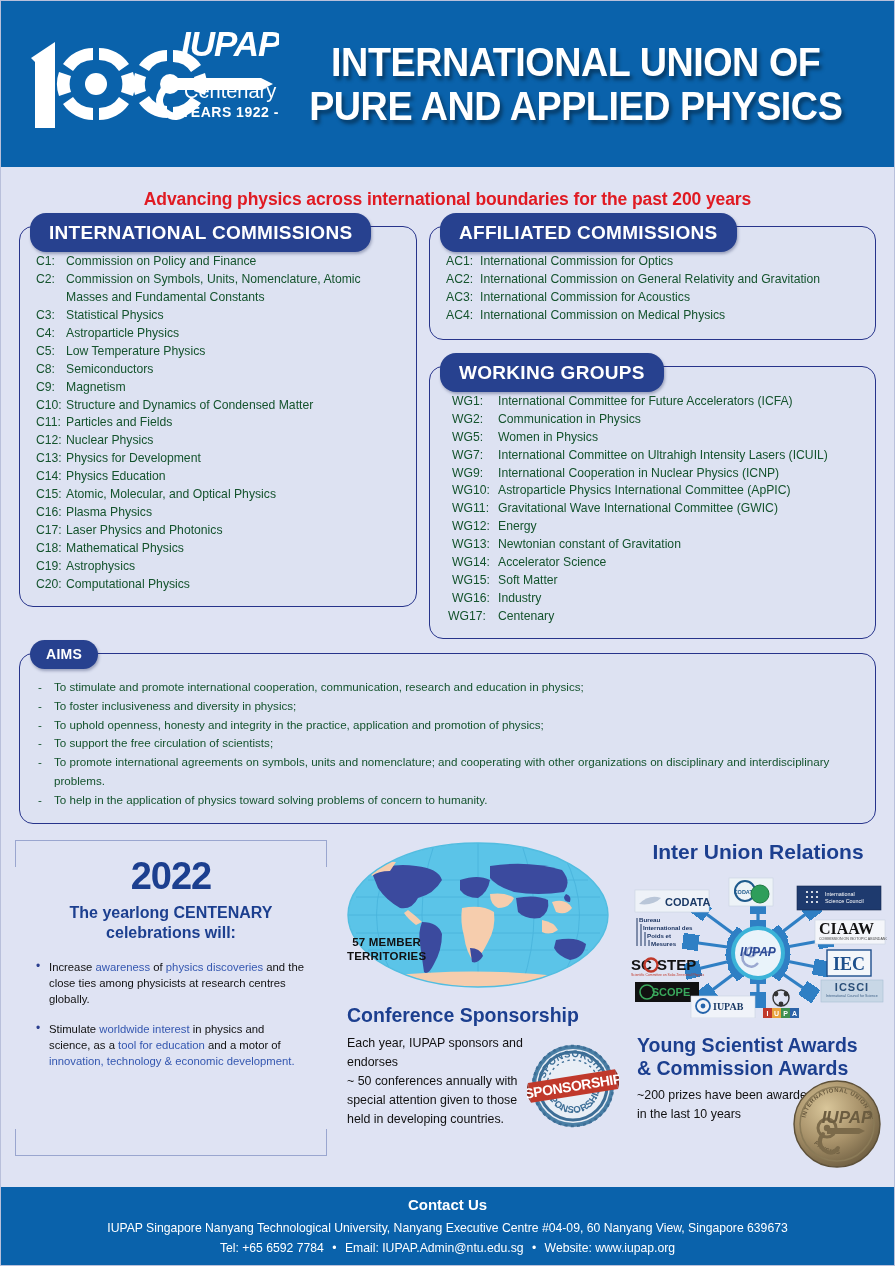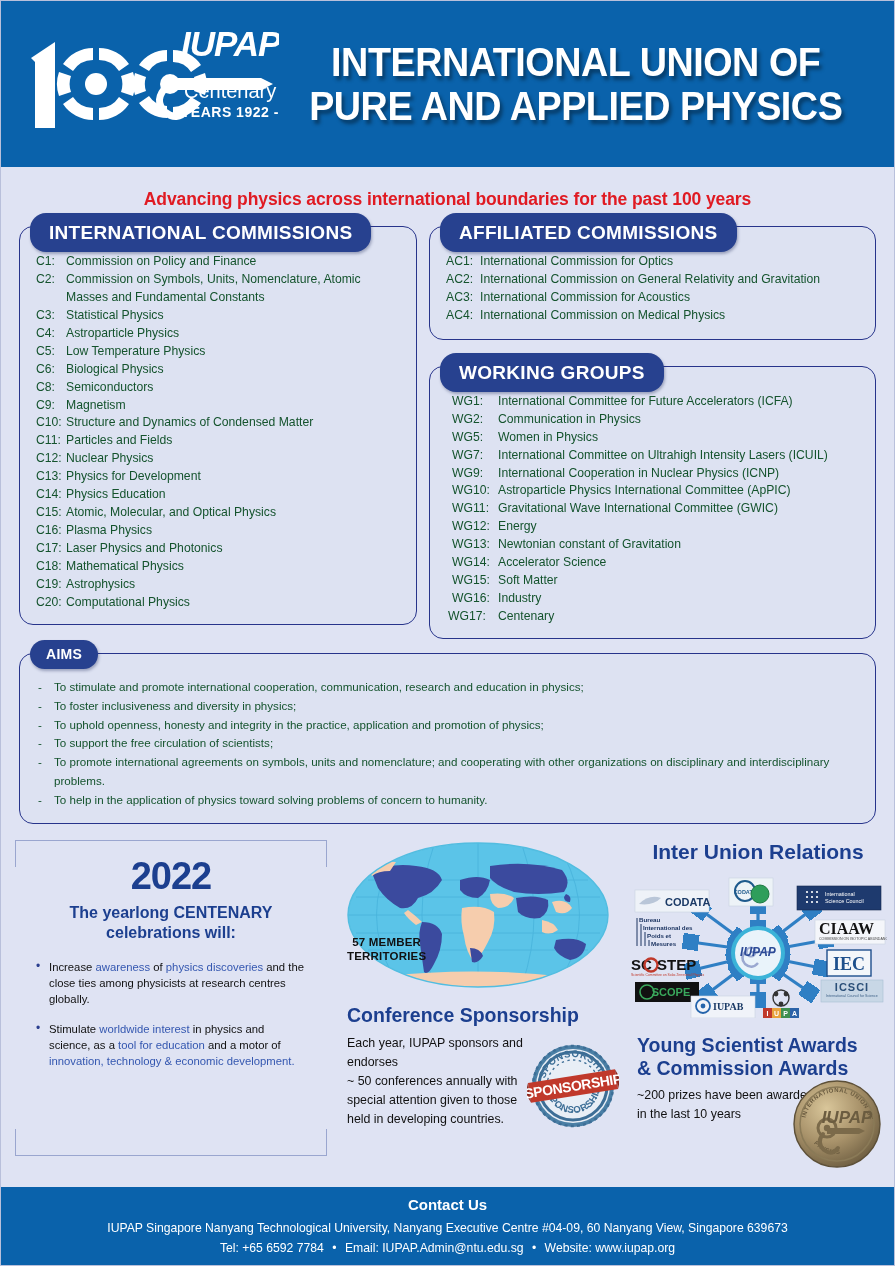--- a/index.html
+++ b/index.html
@@ -215,21 +215,21 @@
 
         <text x="160" y="97" font-family="Liberation Sans, sans-serif" font-size="14" font-weight="bold" fill="#ffffff" letter-spacing="0.5">YEARS 1922 - 2022</text>
       </svg>
     </div>
     <div class="header-title">
       <span class="l1">INTERNATIONAL UNION OF</span>
       <span class="l2">PURE AND APPLIED PHYSICS</span>
     </div>
   </div>
 
-  <div class="tagline">Advancing physics across international boundaries for the past 100 years</div>
+  <div class="tagline">Advancing physics across international boundaries for the past 200 years</div>
 
   <div class="cols">
 
     <div class="col-left">
       <div class="panel commissions" style="margin-top:0;">
         <div class="panel-badge">INTERNATIONAL COMMISSIONS</div>
         <div class="panel-body">
           <div class="row">
               <span class="key">C1:</span>
               <span class="val">Commission on Policy and Finance</span>
@@ -242,24 +242,20 @@
               <span class="key">C3:</span>
               <span class="val">Statistical Physics</span>
             </div>
           <div class="row">
               <span class="key">C4:</span>
               <span class="val">Astroparticle Physics</span>
             </div>
           <div class="row">
               <span class="key">C5:</span>
               <span class="val">Low Temperature Physics</span>
-            </div>
-          <div class="row">
-              <span class="key">C6:</span>
-              <span class="val">Biological Physics</span>
             </div>
           <div class="row">
               <span class="key">C8:</span>
               <span class="val">Semiconductors</span>
             </div>
           <div class="row">
               <span class="key">C9:</span>
               <span class="val">Magnetism</span>
             </div>
           <div class="row">

